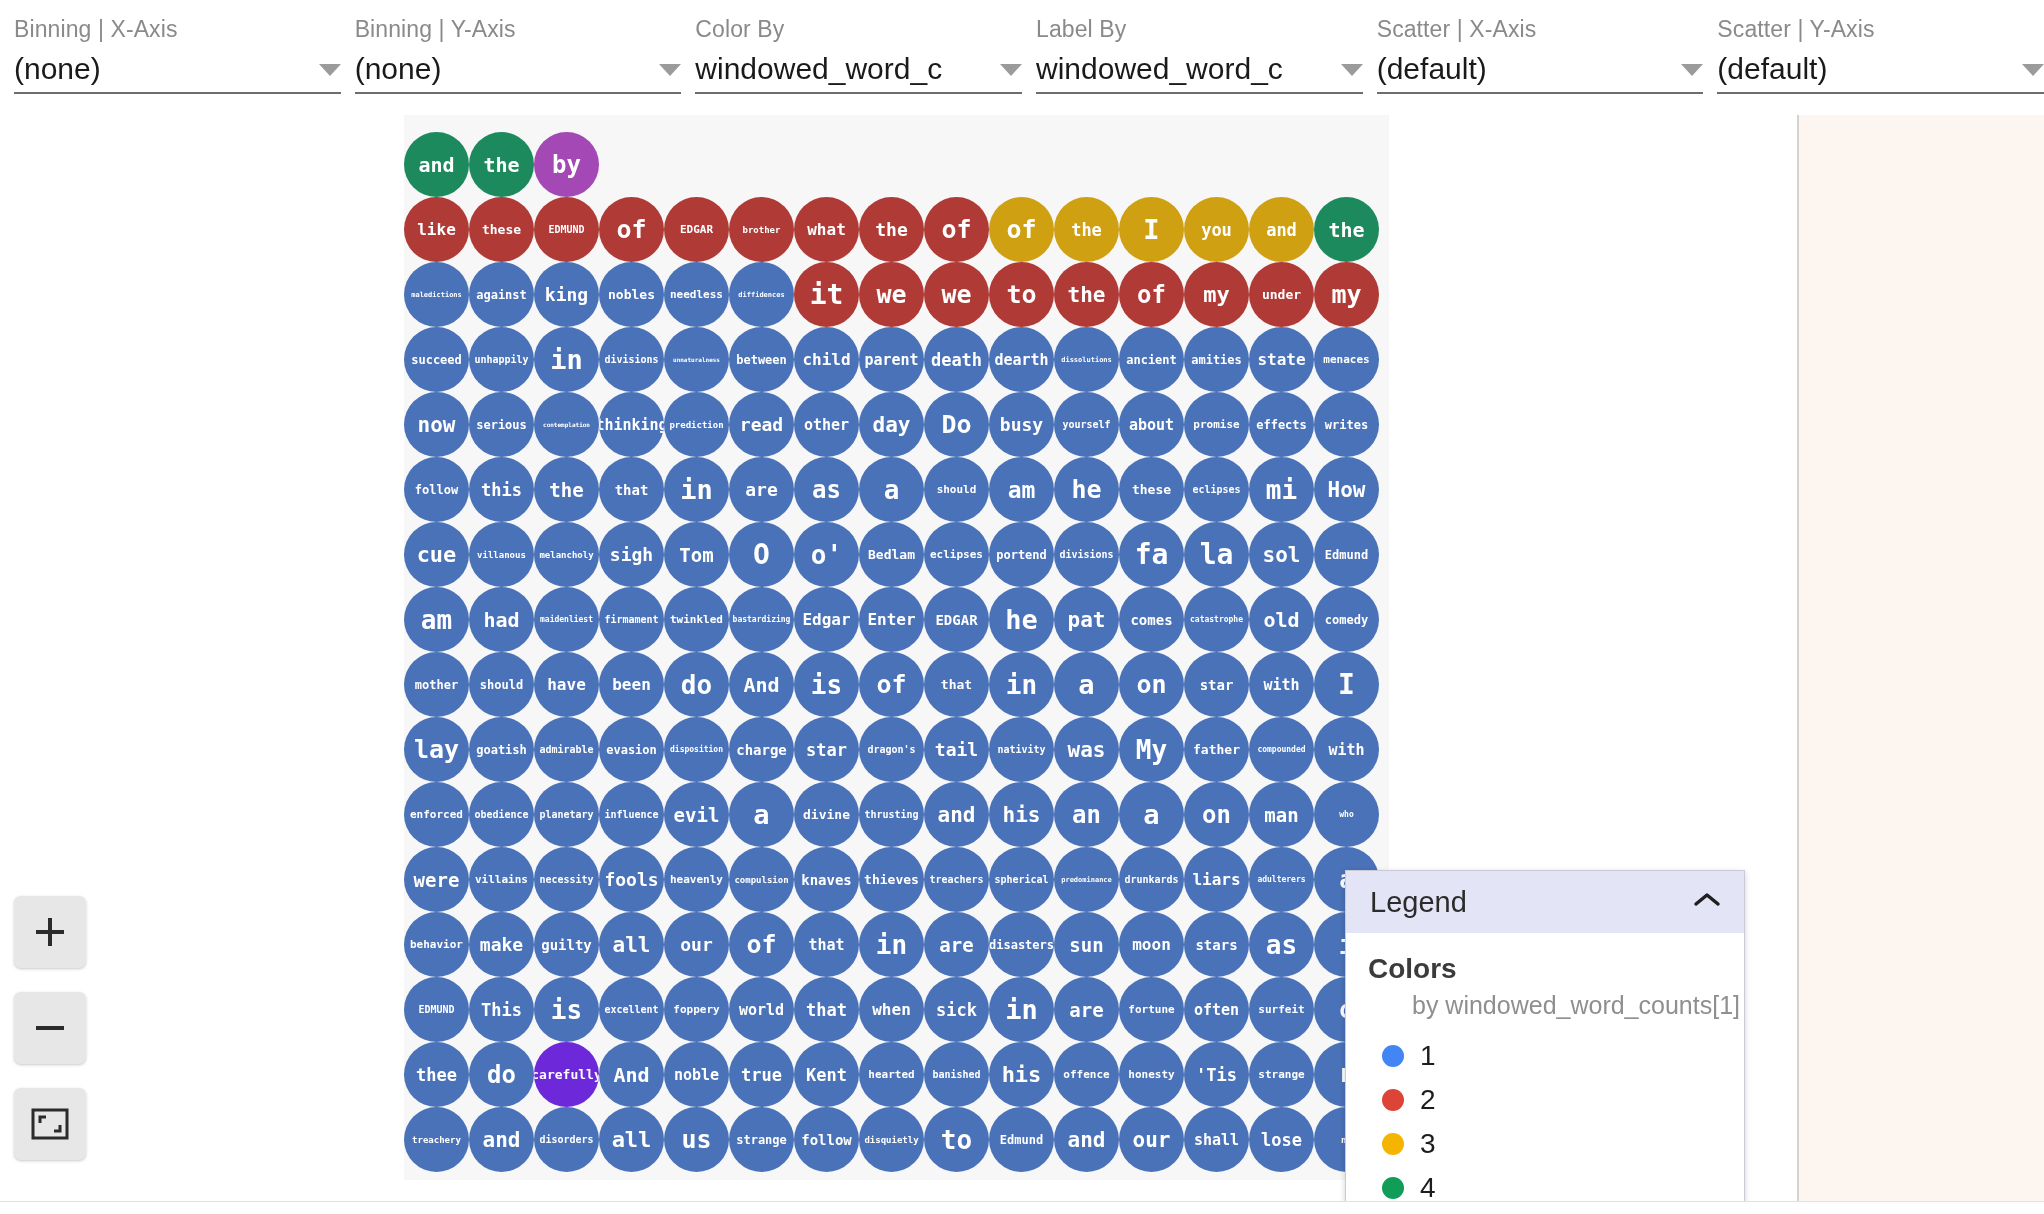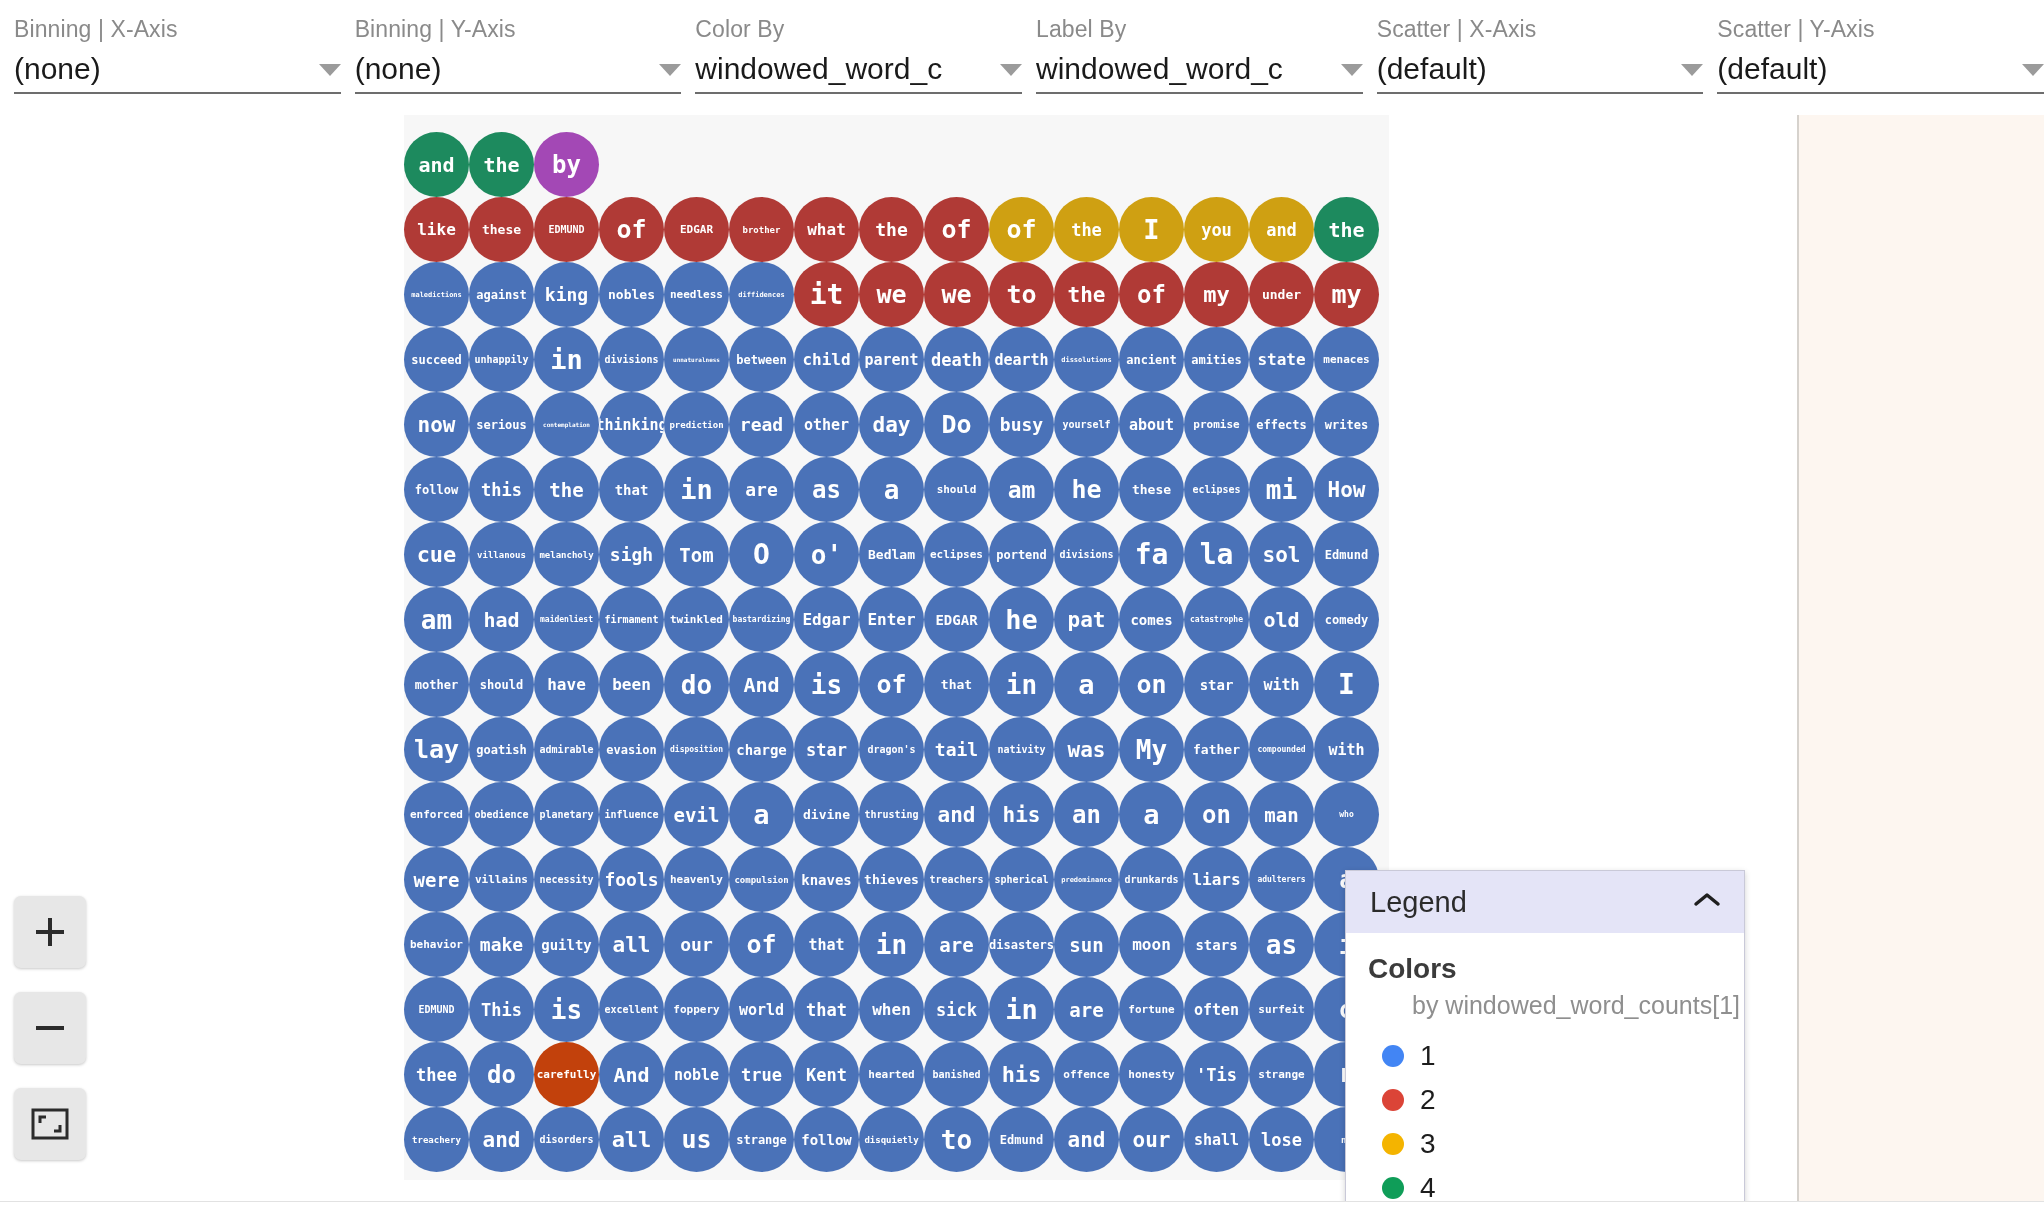--- a/index.html
+++ b/index.html
@@ -512,21 +512,21 @@
             <div class="bub" style="background: rgb(74, 114, 184); font-size: 27px;">in</div>
             <div class="bub" style="background: rgb(74, 114, 184); font-size: 19px;">are</div>
             <div class="bub" style="background: rgb(74, 114, 184); font-size: 11px;">fortune</div>
             <div class="bub" style="background: rgb(74, 114, 184); font-size: 15px;">often</div>
             <div class="bub" style="background: rgb(74, 114, 184); font-size: 11px;">surfeit</div>
             <div class="bub" style="background: rgb(74, 114, 184); font-size: 24px;">o</div>
           </div>
           <div class="brow">
             <div class="bub" style="background: rgb(74, 114, 184); font-size: 17px;">thee</div>
             <div class="bub" style="background: rgb(74, 114, 184); font-size: 24px;">do</div>
-            <div class="bub" style="background: #c2410c; font-size: 11px;">carefully</div>
+            <div class="bub" style="background: #6d28d9; font-size: 13px;">carefully</div>
             <div class="bub" style="background: rgb(74, 114, 184); font-size: 20px;">And</div>
             <div class="bub" style="background: rgb(74, 114, 184); font-size: 15px;">noble</div>
             <div class="bub" style="background: rgb(74, 114, 184); font-size: 17px;">true</div>
             <div class="bub" style="background: rgb(74, 114, 184); font-size: 17px;">Kent</div>
             <div class="bub" style="background: rgb(74, 114, 184); font-size: 11px;">hearted</div>
             <div class="bub" style="background: rgb(74, 114, 184); font-size: 10px;">banished</div>
             <div class="bub" style="background: rgb(74, 114, 184); font-size: 22px;">his</div>
             <div class="bub" style="background: rgb(74, 114, 184); font-size: 11px;">offence</div>
             <div class="bub" style="background: rgb(74, 114, 184); font-size: 11px;">honesty</div>
             <div class="bub" style="background: rgb(74, 114, 184); font-size: 17px;">'Tis</div>

